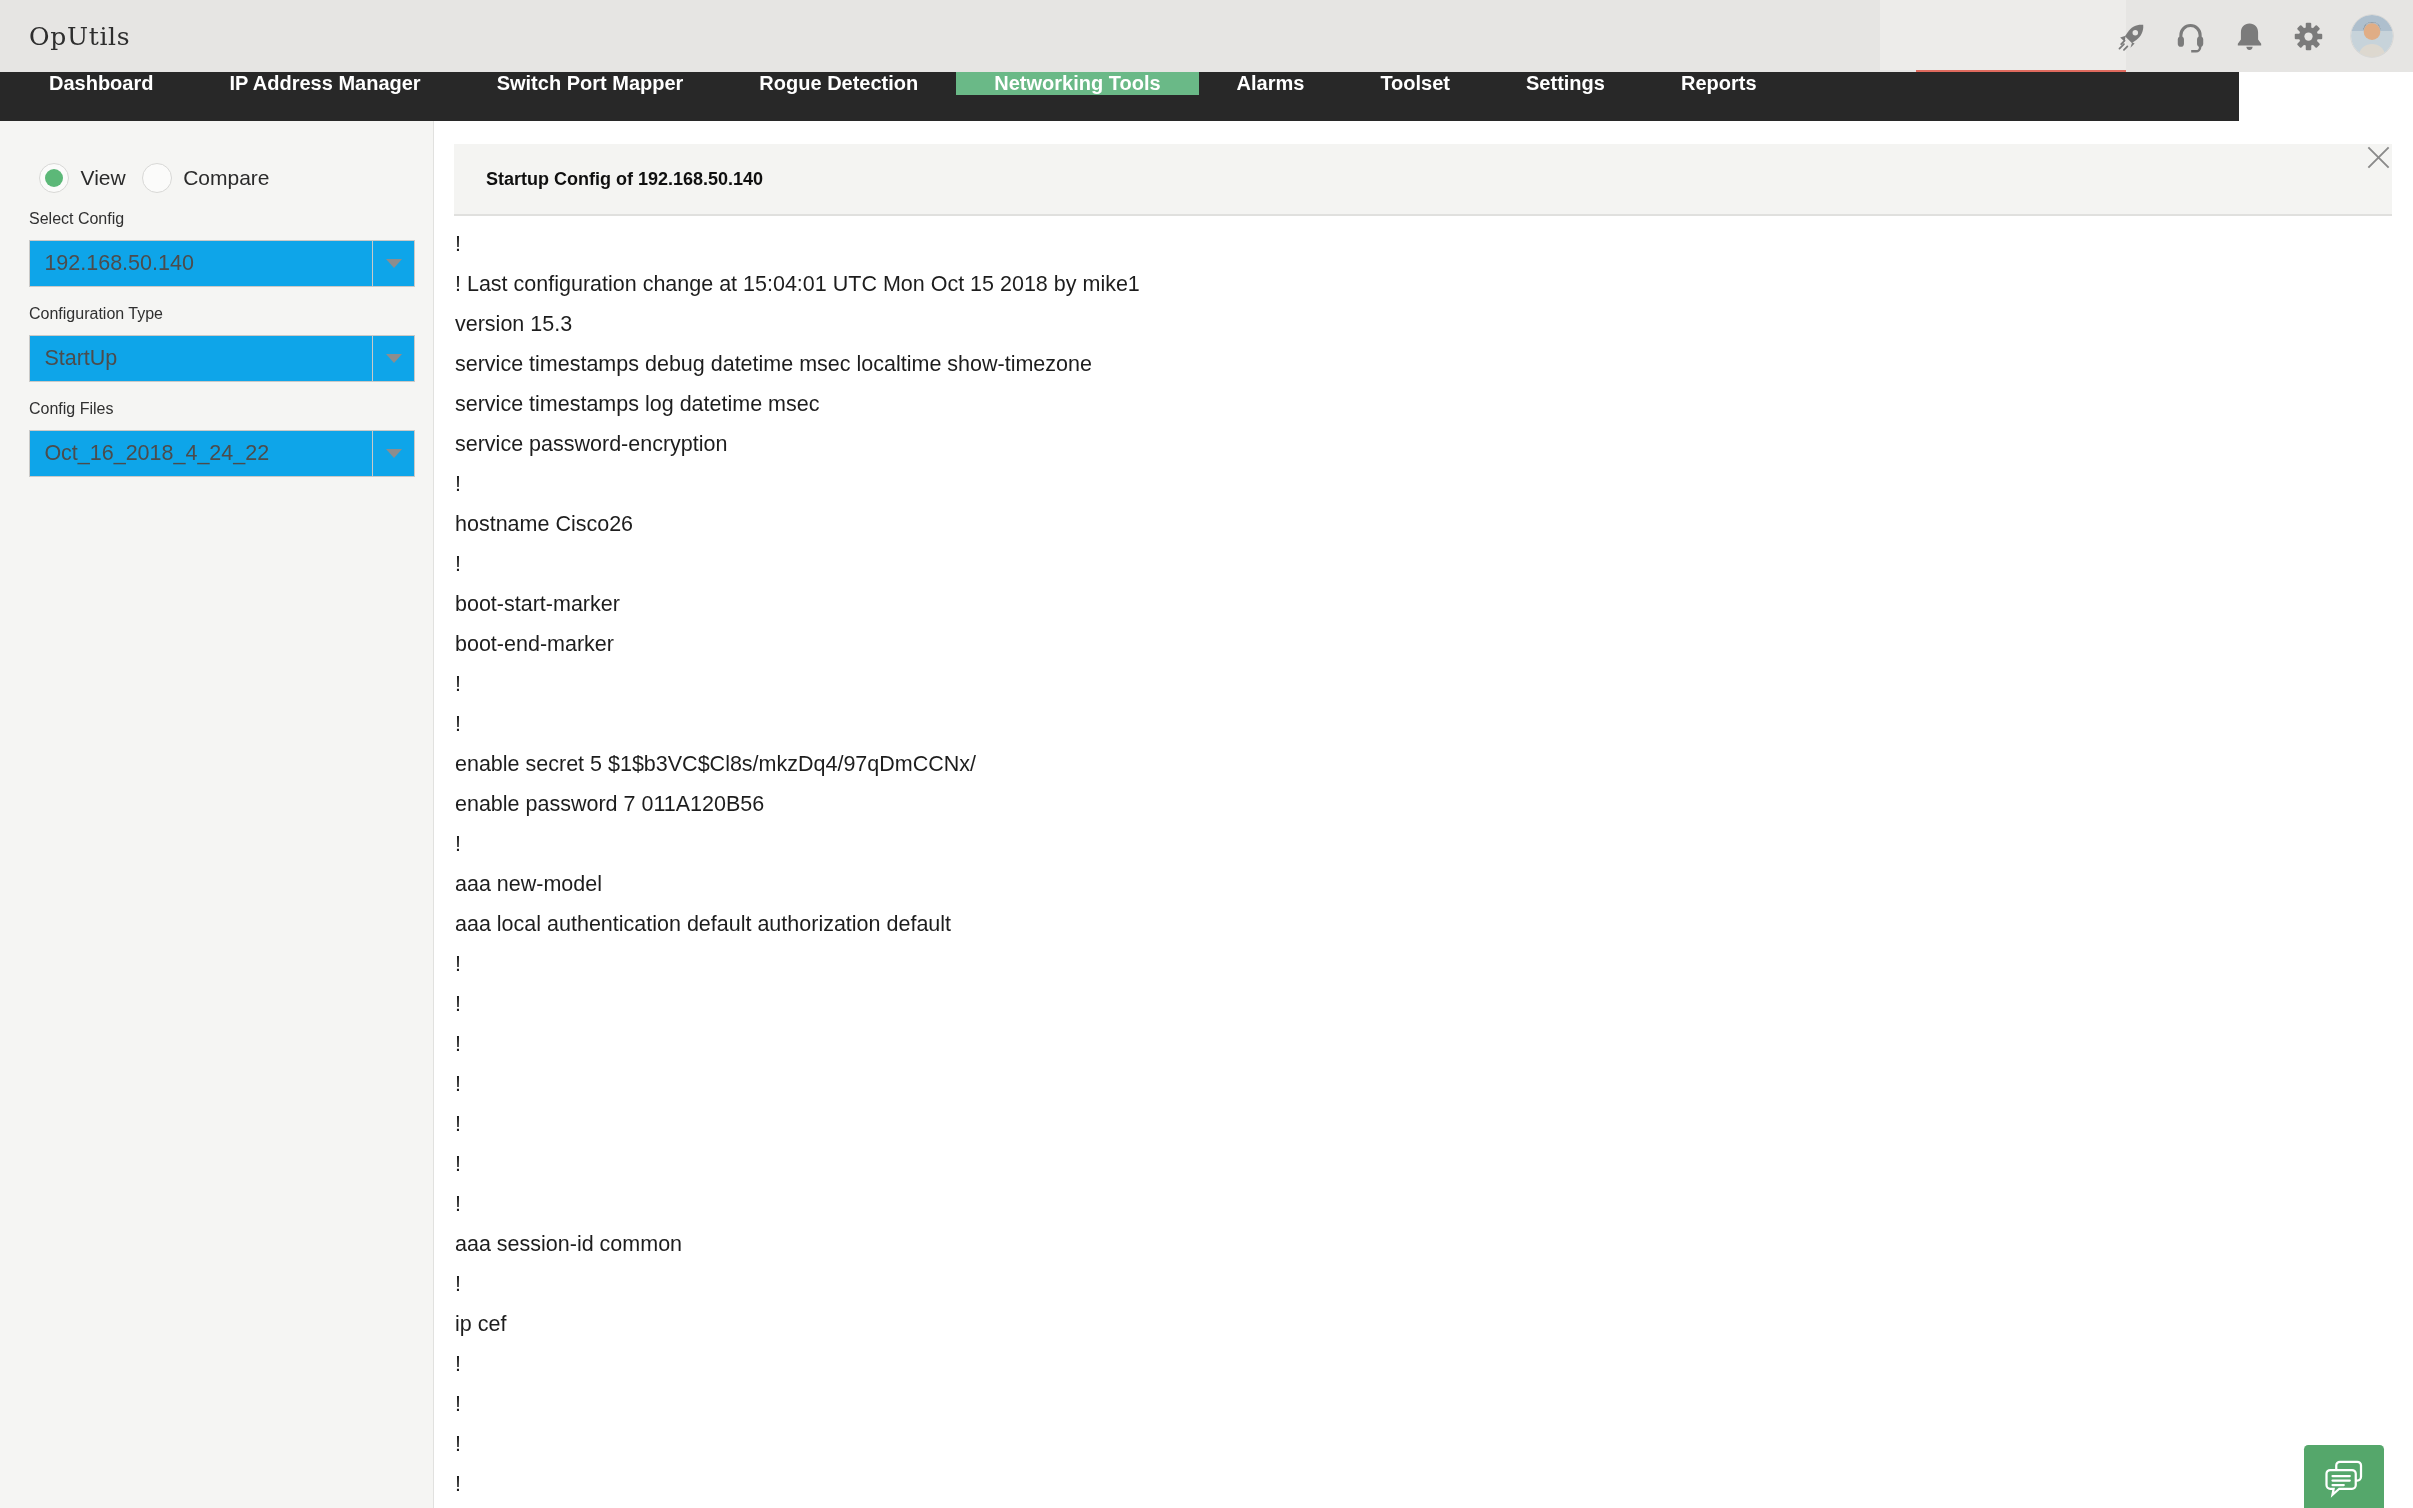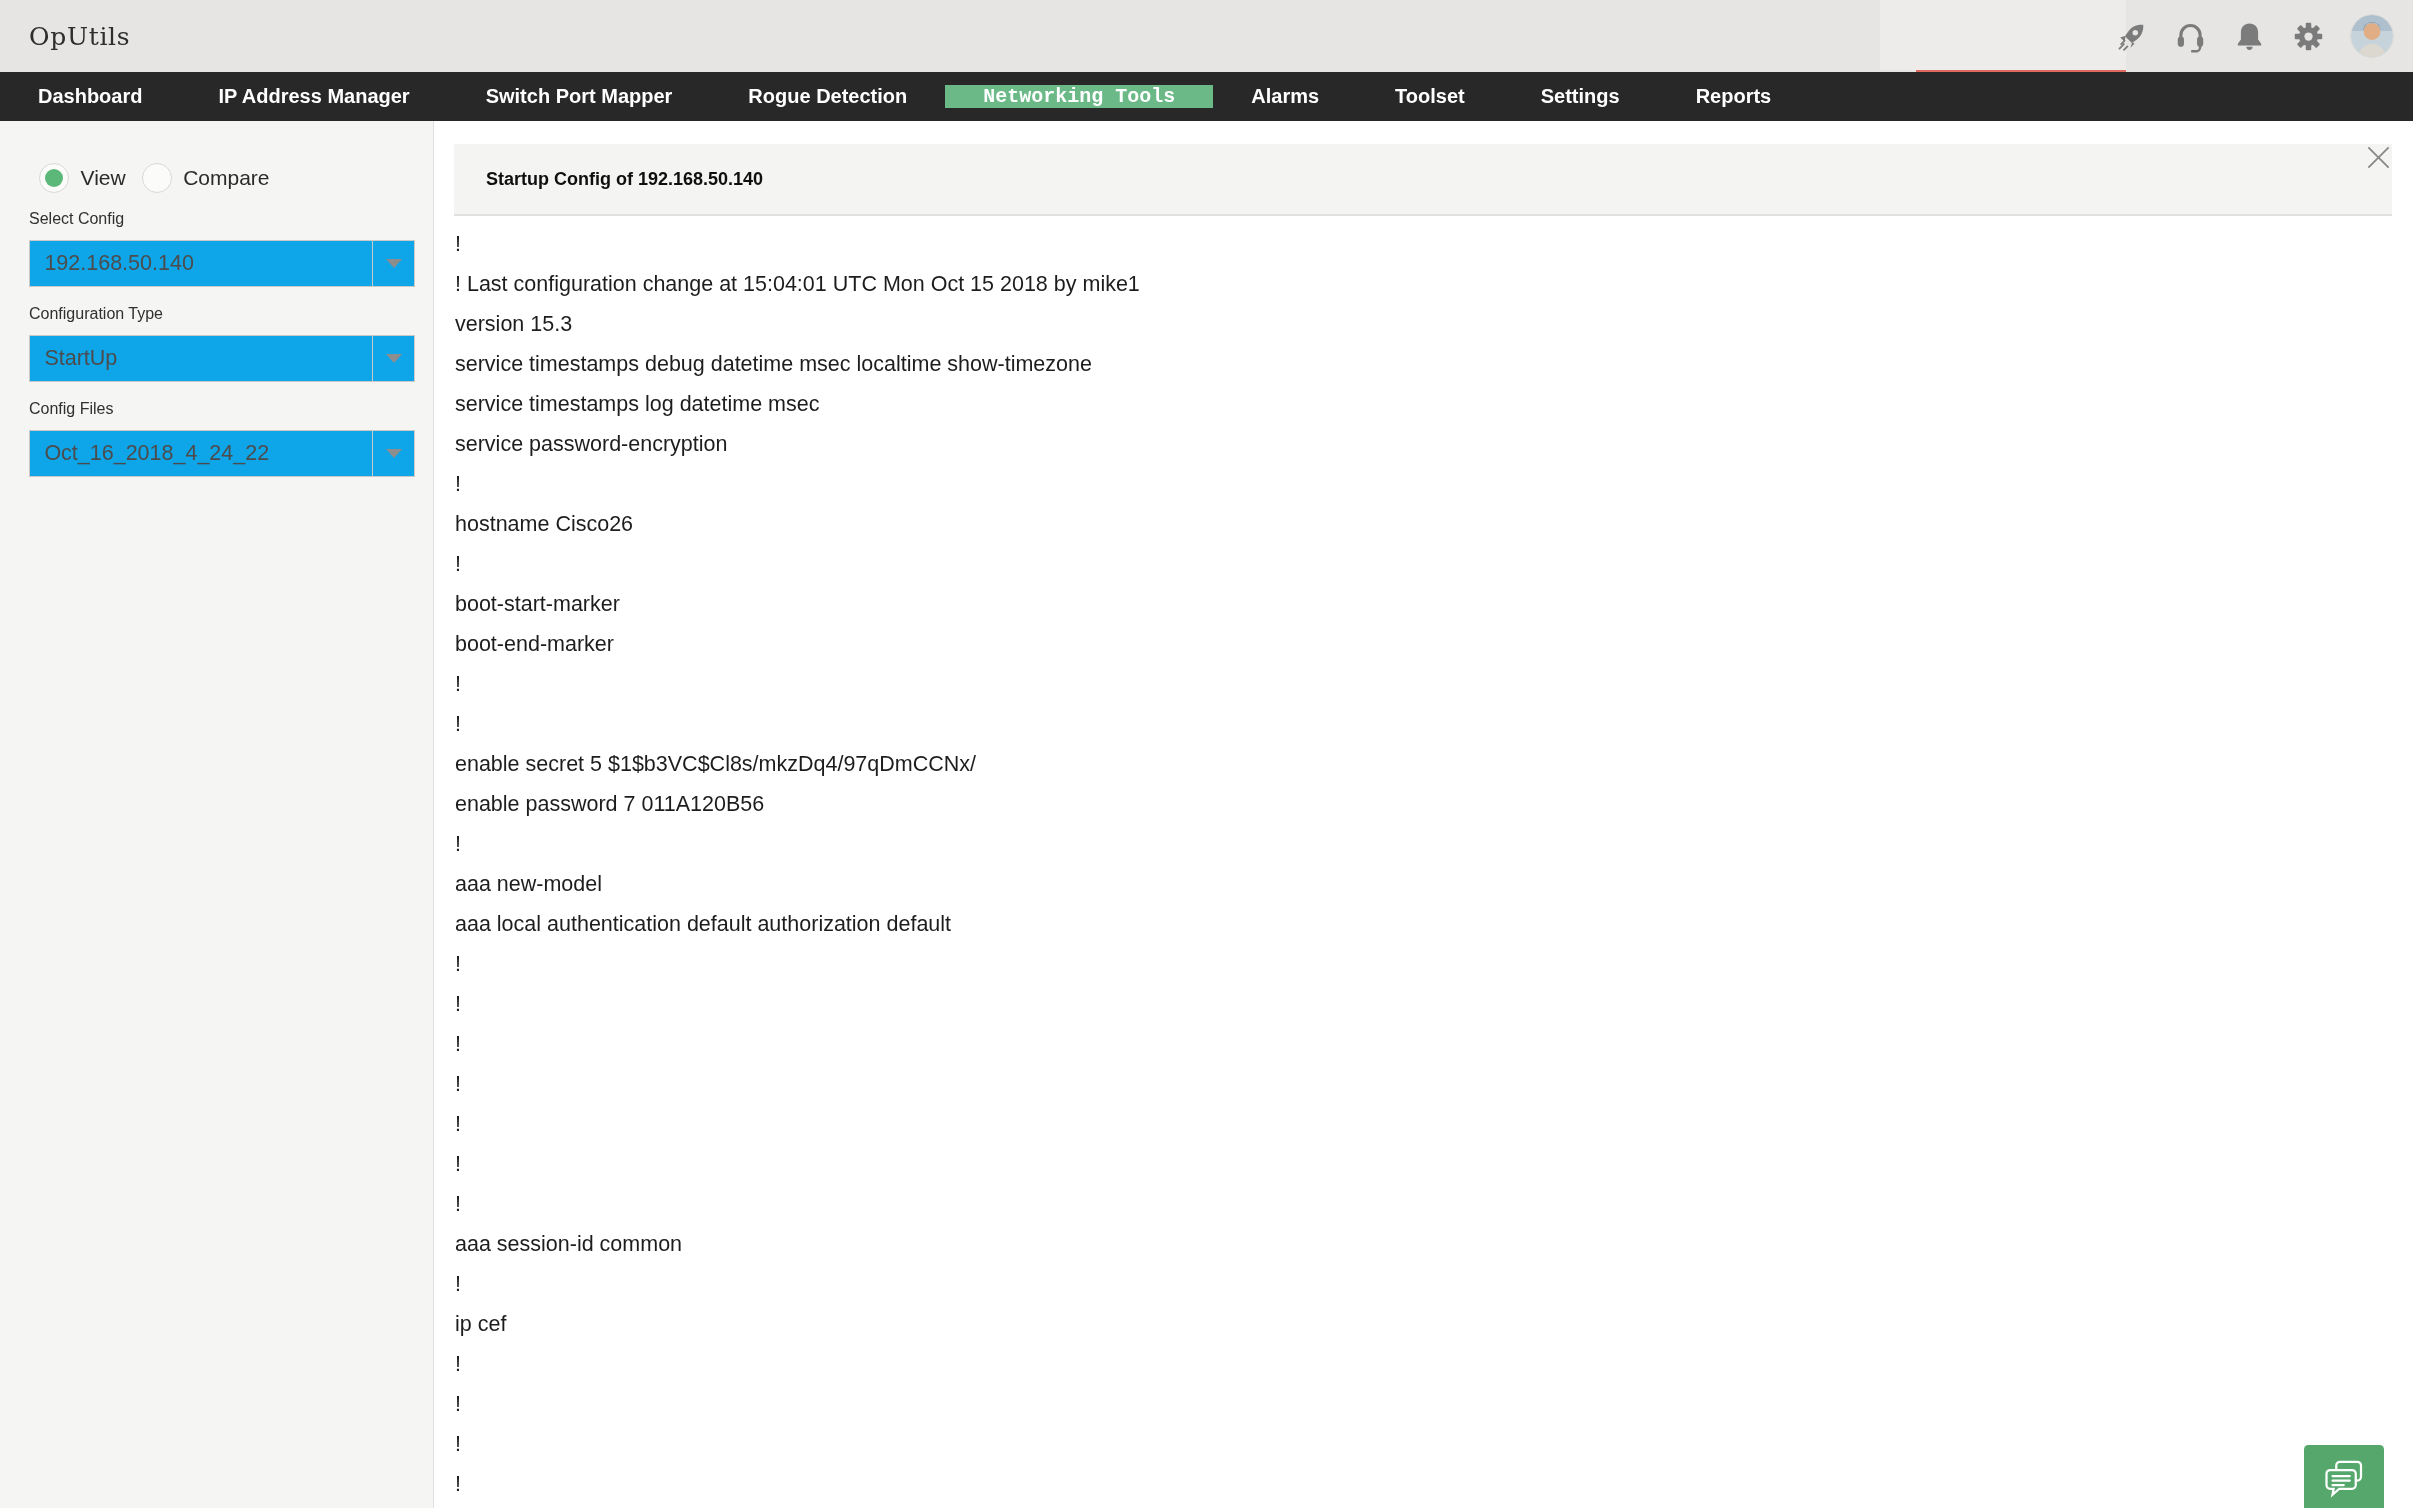--- a/index.html
+++ b/index.html
@@ -31,28 +31,28 @@
     display:flex; align-items:center; gap:26px;
   }
   .tb-icon { width:33px; height:33px; display:flex; align-items:center; justify-content:center; cursor:pointer; }
   .avatar {
     width:42px; height:42px; border-radius:50%; overflow:hidden; cursor:pointer;
     box-shadow:0 0 0 0.7px rgba(0,0,0,0.08);
   }
 
   
   .navbar {
-    position:absolute; left:0; top:72px; width:2413px; height:49px;
-    background:#282828; display:flex; align-items:center; padding-left:0;
+    position:absolute; left:0; top:72px; width:2239px; height:49px;
+    background:#282828; display:flex; align-items:flex-start; padding-left:11px;
   }
   .tab {
     display:flex; align-items:center; padding:0 38px; color:#ffffff;
     font-size:20px; font-weight:bold; white-space:nowrap; cursor:pointer;
   }
-  .tab.active { background:#6ab987;font-family:Liberation Mono, monospace; }
+  .tab.active { background:#6ab987; }
 
   
   .sidebar {
     position:absolute; left:0; top:121px; width:434px; height:1388px;
     background:#f5f5f3; border-right:1.4px solid #e1e1df;
   }
   .radio-row {
     position:absolute; left:39px; top:42px; display:flex; align-items:center;
   }
   .radio-opt { display:flex; align-items:center; cursor:pointer; }

